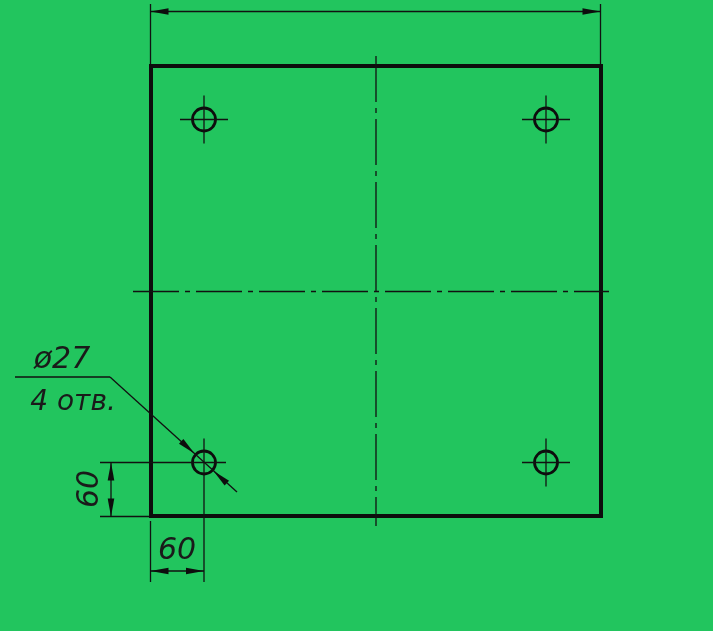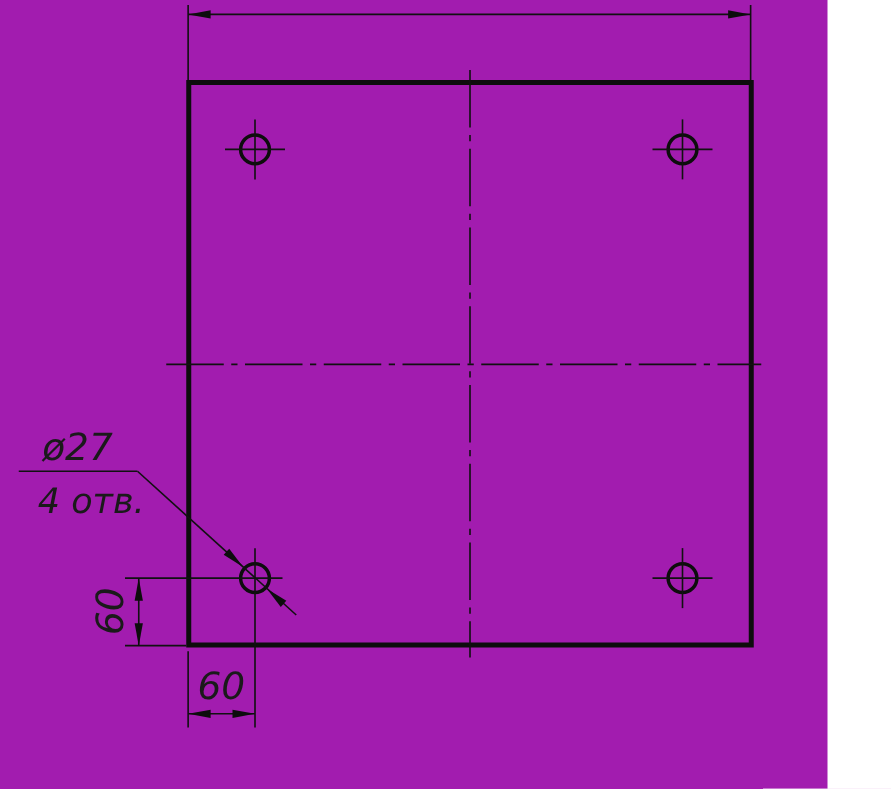--- a/index.html
+++ b/index.html
@@ -2,23 +2,23 @@
 <html><head>
 <meta charset="utf-8">
 <style>
   html, body {
     margin: 0;
     padding: 0;
     background: #ffffff;
   }
   .canvas {
     position: relative;
-    width: 662px;
+    width: 713px;
     height: 631px;
-    background: #a21caf;
+    background: #22c55e;
     overflow: hidden;
   }
   svg {
     display: block;
   }
   .thin   { stroke: #111111; stroke-width: 1.3; fill: none; }
   .thick  { stroke: #0d0d0d; stroke-width: 4;   fill: none; }
   .hole   { stroke: #0d0d0d; stroke-width: 2.8; fill: none; }
   .cline  { stroke: #111111; stroke-width: 1.3; fill: none;
             stroke-dasharray: 46 6 5 6; }

